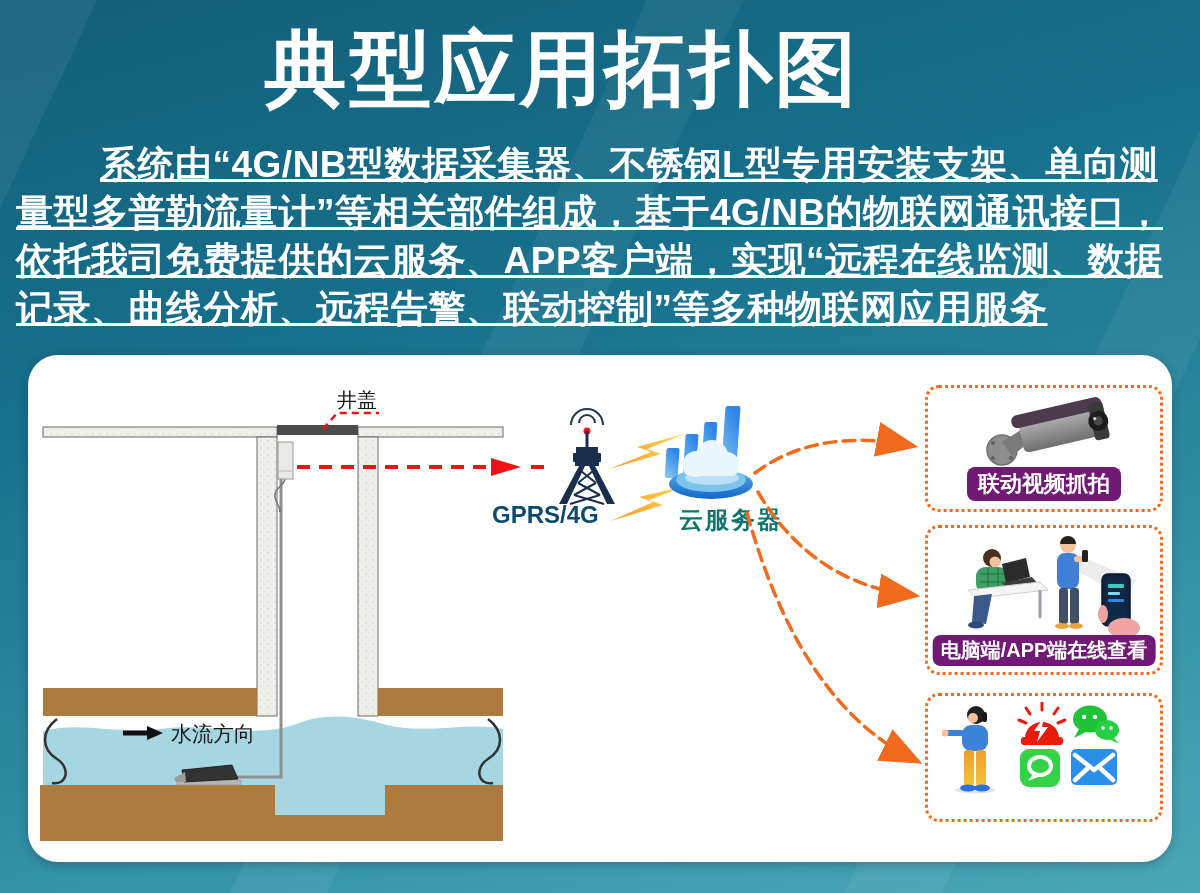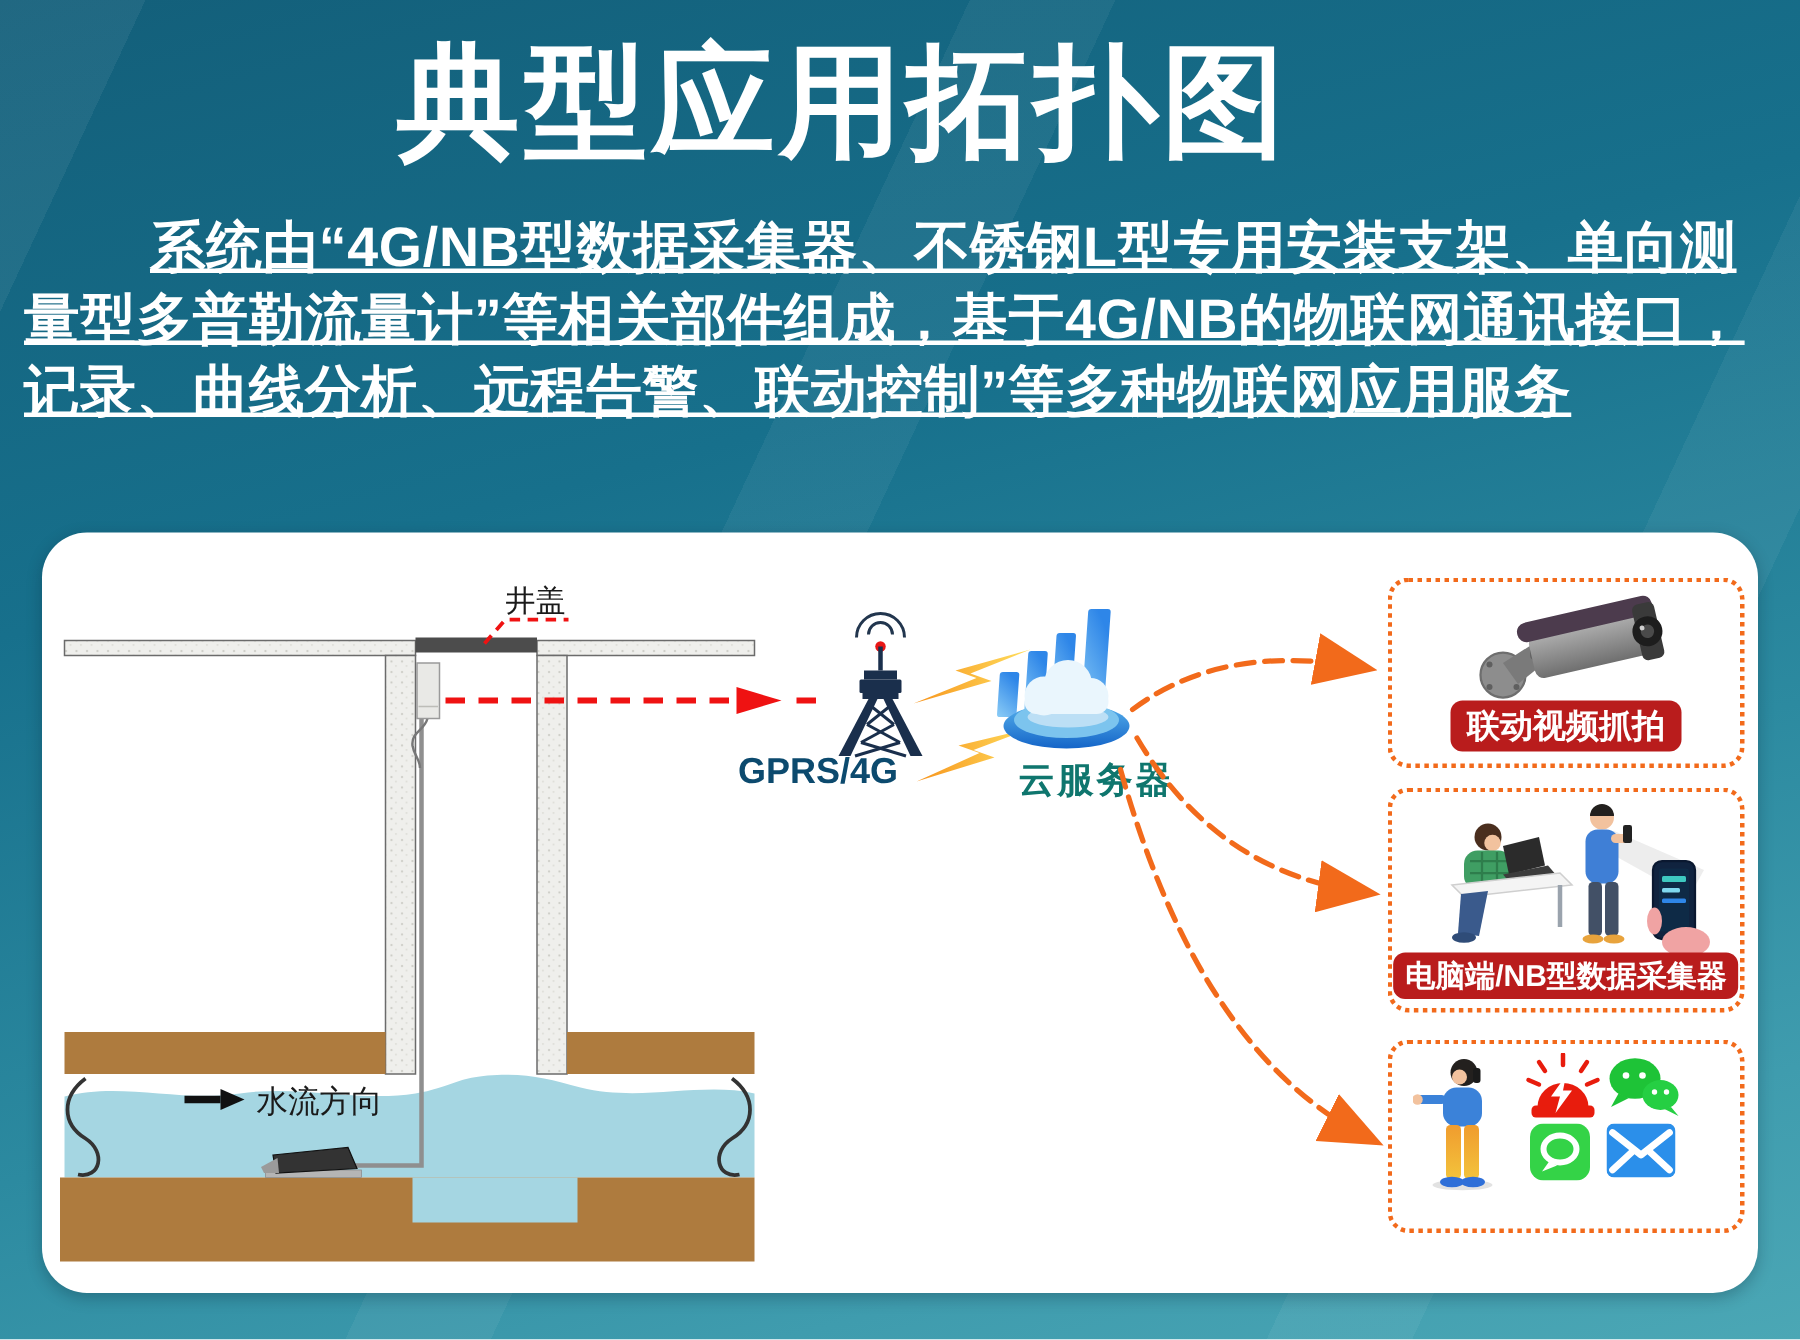--- a/index.html
+++ b/index.html
@@ -20,37 +20,38 @@
   .gprs-label{left:464px;top:146px;width:140px;text-align:left;
     font-size:24px;font-weight:bold;color:#0c4a6e;}
   .cloud-label{left:628px;top:149px;width:150px;text-align:center;
     font-size:24px;font-weight:bold;color:#0f766e;letter-spacing:2px;}
   .out-box{position:absolute;left:897px;width:238px;background:#fff;
     border:3px dotted #f26a1b;border-radius:14px;box-sizing:border-box;}
   .box-camera{top:30px;height:127px;}
   .box-pc{top:170px;height:150px;}
   .box-alarm{top:338px;height:129px;}
   .pill{position:absolute;left:50%;transform:translateX(-50%);
-    background:#b91c1c;color:#ffffff;font-weight:bold;white-space:nowrap;
+    background:#701a75;color:#ffffff;font-weight:bold;white-space:nowrap;
     border-radius:8px;text-align:center;}
   .pill-camera{bottom:8px;font-size:22px;padding:2px 11px;}
   .pill-pc{bottom:6px;font-size:20px;padding:2px 8px;}
   .pill-alarm{bottom:10px;font-size:24px;padding:2px 30px;}
   svg text{font-family:"Liberation Sans","DejaVu Sans",sans-serif;}
 </style>
 </head>
 <body>
 
 <div class="stage">
 
   <h1 class="title">典型应用拓扑图</h1>
 
   <div class="intro">
     <div class="line indent">系统由“4G/NB型数据采集器、不锈钢L型专用安装支架、单向测</div>
     <div class="line">量型多普勒流量计”等相关部件组成，基于4G/NB的物联网通讯接口，</div>
+    <div class="line">依托我司免费提供的云服务、APP客户端，实现“远程在线监测、数据</div>
     <div class="line">记录、曲线分析、远程告警、联动控制”等多种物联网应用服务</div>
   </div>
 
   <div class="panel">
 
     <svg class="abs" style="left:7px;top:28px;" width="510" height="465" viewBox="0 0 510 465">
       <defs>
         <pattern id="concrete" width="7" height="7" patternUnits="userSpaceOnUse">
           <rect width="7" height="7" fill="#efefec"></rect>
           <circle cx="2" cy="2" r="0.7" fill="#c9c9c2"></circle>
@@ -237,21 +238,21 @@
         <g>
           <rect x="162" y="42" width="28" height="52" rx="6" fill="#10233f" stroke="#0a1830" stroke-width="1.5"></rect>
           <rect x="166" y="47" width="20" height="42" rx="2" fill="#0e2a46"></rect>
           <rect x="168" y="52" width="16" height="4" rx="1" fill="#3ec9c0"></rect>
           <rect x="168" y="60" width="12" height="3" rx="1" fill="#7fd8ef"></rect>
           <rect x="168" y="67" width="16" height="3" rx="1" fill="#2e86e8"></rect>
           <ellipse cx="184" cy="96" rx="16" ry="10" fill="#f0a3a3"></ellipse>
           <ellipse cx="163" cy="82" rx="5" ry="9" fill="#f0a3a3"></ellipse>
         </g>
       </svg>
-      <div class="pill pill-pc">电脑端/NB型数据采集器</div>
+      <div class="pill pill-pc">电脑端/APP端在线查看</div>
     </div>
 
     <div class="out-box box-alarm">
       <svg class="abs" style="left:14px;top:6px;" width="66" height="92" viewBox="0 0 66 92">
         <defs>
           <linearGradient id="pantsGrad" x1="0" y1="0" x2="0" y2="1">
             <stop offset="0" stop-color="#f09c2e"></stop>
               <stop offset="1" stop-color="#f3c33c"></stop>
           </linearGradient>
         </defs>

